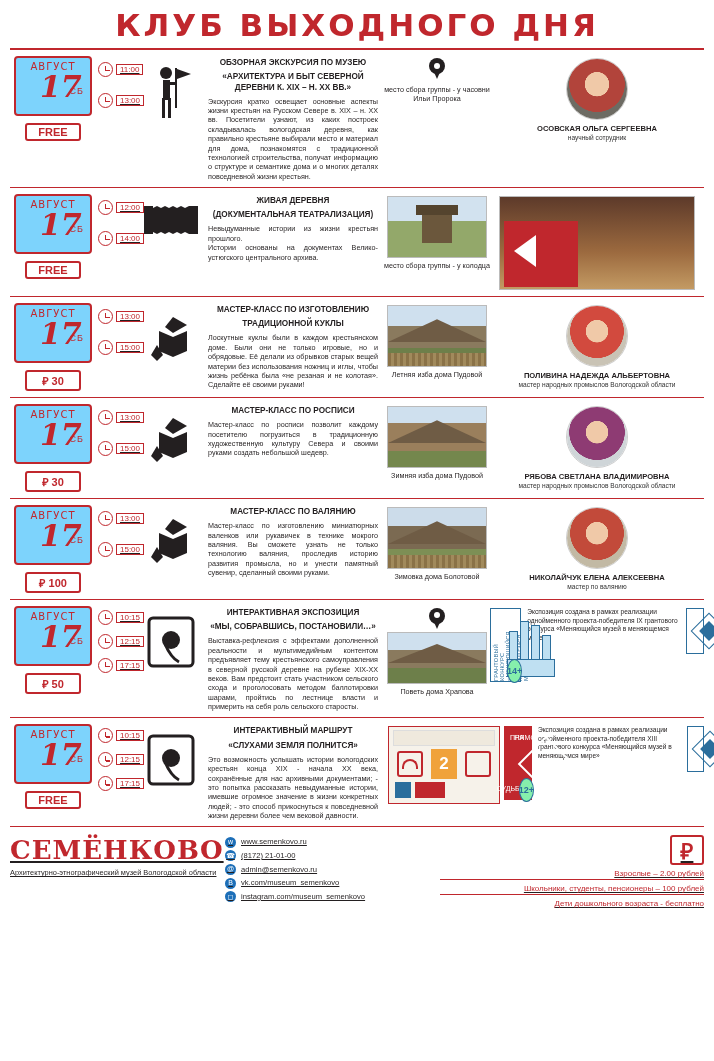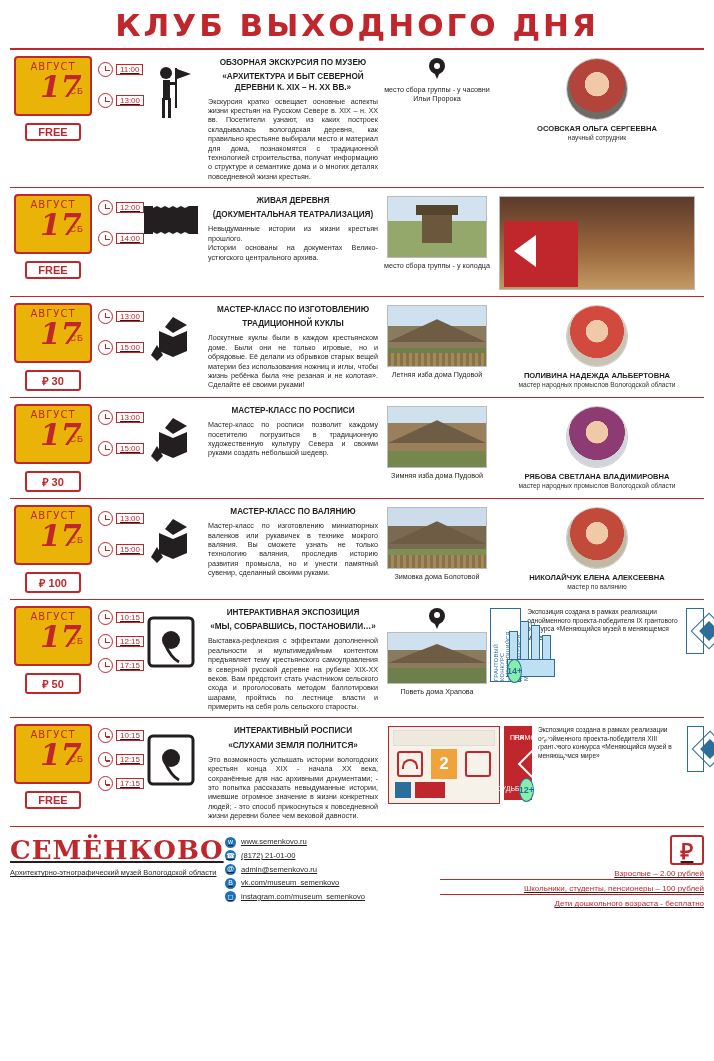--- a/index.html
+++ b/index.html
@@ -42,21 +42,21 @@
   }
   .row:last-of-type { border-bottom:none; }
 
   
   .datecol { width: 88px; flex:0 0 88px; padding-left: 4px; }
   .datebox {
     width: 78px; height: 60px;
     border: 2px solid #c0272d;
     border-radius: 4px;
     position: relative;
-    background: #eab308;
+    background: #7dd3fc;
   }
   .datebox .month {
     color:#c0272d; font-size: 10px; letter-spacing:1px;
     text-align:center; margin-top:3px;
     font-family:"DejaVu Sans", sans-serif;
   }
   .datebox .day {
     color:#c0272d; font-size: 30px; font-weight:700;
     text-align:left; padding-left:24px; line-height: 30px;
     font-family:"DejaVu Serif", serif;
@@ -520,21 +520,21 @@
       </div>
     </div>
     <div class="pictcol">
       <svg width="52" height="56" viewBox="0 0 52 56">
         <rect x="4" y="4" width="44" height="48" rx="4" fill="none" stroke="#231f20" stroke-width="3"></rect>
         <circle cx="26" cy="26" r="9" fill="#231f20"></circle>
         <path d="M20 30 q6 14 14 18" stroke="#231f20" stroke-width="3" fill="none"></path>
       </svg>
     </div>
     <div class="textcol">
-      <div class="ttl">ИНТЕРАКТИВНЫЙ РОСПИСИ</div>
+      <div class="ttl">ИНТЕРАКТИВНЫЙ МАРШРУТ</div>
       <div class="ttl">«СЛУХАМИ ЗЕМЛЯ ПОЛНИТСЯ»</div>
       <div class="body">Это возможность услышать истории вологодских крестьян конца XIX - начала XX века, сохранённые для нас архивными документами;
 - это попытка рассказать невыдуманные истории, имевшие огромное значение в жизни конкретных людей;
 - это способ прикоснуться к повседневной жизни деревни более чем вековой давности.</div>
     </div>
     <div class="placecol" style="width:120px;flex:0 0 120px">
       <div style="width:112px;height:78px;border:1px solid #c0272d;background:#f6f2ea;position:relative">
         <div style="position:absolute;left:4px;top:3px;right:4px;height:16px;background:#efe9dd;border:1px solid #ddd"></div>
         <div style="position:absolute;left:8px;top:24px;width:26px;height:26px;border:2px solid #c0272d;border-radius:3px"></div>
         <div style="position:absolute;left:13px;top:32px;width:16px;height:10px;border:2px solid #c0272d;border-bottom:none;border-radius:8px 8px 0 0"></div>

